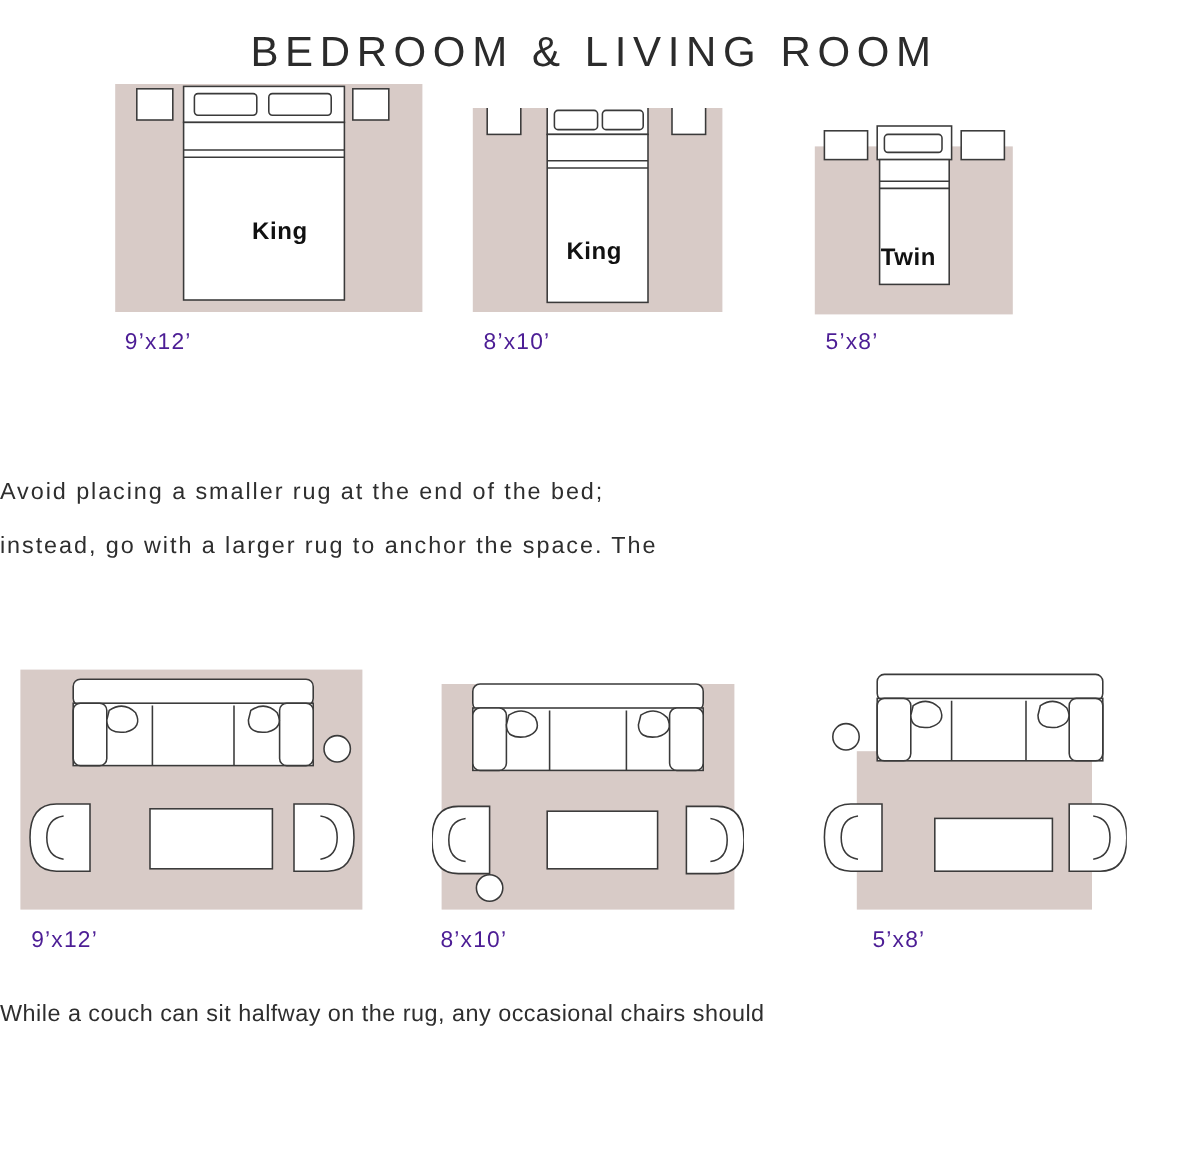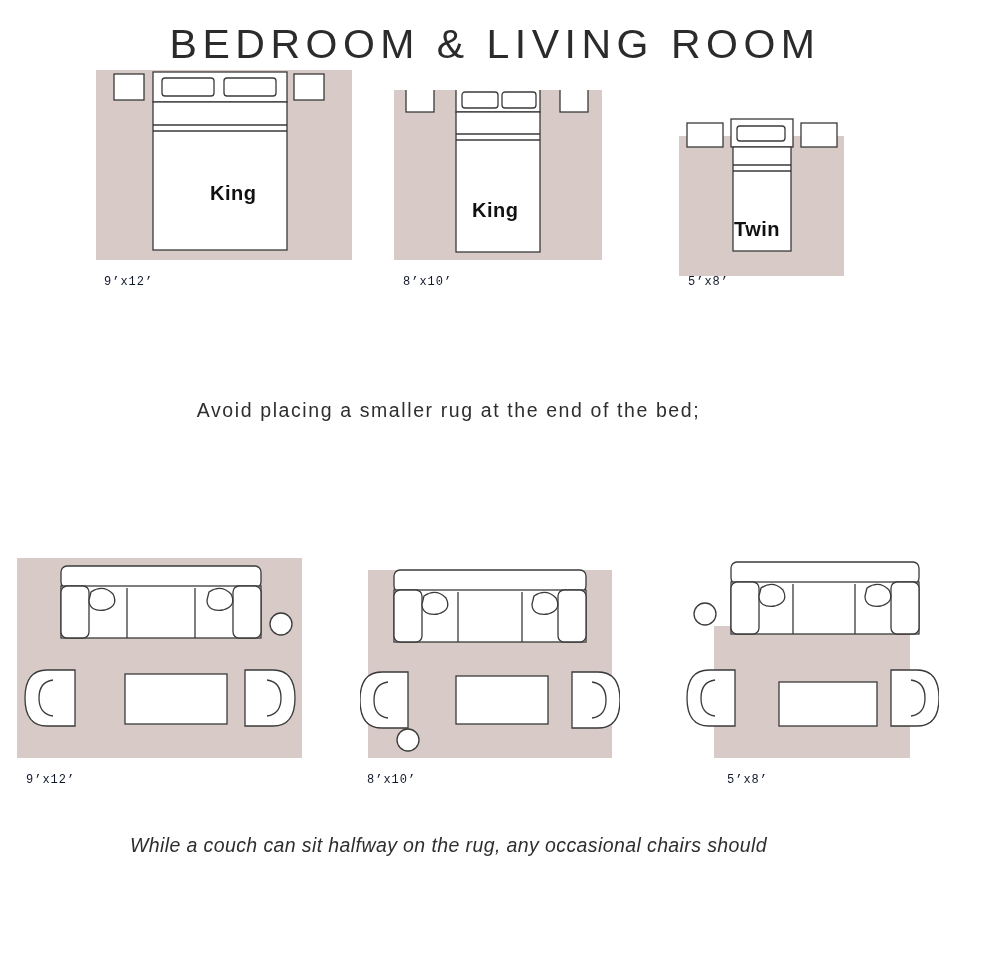--- a/index.html
+++ b/index.html
@@ -15,21 +15,21 @@
     position: relative;
     overflow: hidden;
   }
 
   
   .title-block {
     text-align: center;
     padding-top: 18px;
   }
   .title-line {
-    font-size: 41px;
+    font-size: 35px;
     letter-spacing: 5.5px;
     font-weight: 400;
     line-height: 52px;
     color: #2b2b2b;
     font-family: "Liberation Sans", sans-serif;
   }
 
   
   .row {
     position: relative;
@@ -37,48 +37,46 @@
   }
   .fig {
     position: absolute;
   }
   .rug {
     position: absolute;
     background: #d8cbc7;
   }
   .caption {
     position: absolute;
-    font-size: 12px;
+    font-size: 19px;
     letter-spacing: 1px;
-    color: #0f172a;
-    font-family: Liberation Mono, monospace;
+    color: #4c1d95;
   }
   .label {
     position: absolute;
     font-size: 20px;
     font-weight: bold;
     letter-spacing: 0.5px;
     color: #111;
   }
 
   
   .para {
     position: absolute;
     width: 897px;
-    text-align: center;
+    text-align: left;
     font-size: 19.5px;
     line-height: 45px;
     letter-spacing: 1.6px;
     color: #2e2e2e;
   }
   .para.tight {
     letter-spacing: 0.4px;
     line-height: 44px;
     font-size: 19.5px;
-    font-style: italic;
   }
 
   svg { display:block; }
 </style>
 </head>
 <body>
 
 <div class="title-block">
   <div class="title-line">BEDROOM &amp; LIVING ROOM</div>
 </div>
@@ -115,38 +113,39 @@
       <rect x="68" y="2" width="36" height="16" rx="3" fill="#fff" stroke="#3a3a3a" stroke-width="1.3"></rect>
       <rect x="108" y="2" width="34" height="16" rx="3" fill="#fff" stroke="#3a3a3a" stroke-width="1.3"></rect>
       <rect x="62" y="22" width="84" height="140" fill="#fff" stroke="#3a3a3a" stroke-width="1.3"></rect>
       <line x1="62" y1="44" x2="146" y2="44" stroke="#3a3a3a" stroke-width="1.3"></line>
       <line x1="62" y1="50" x2="146" y2="50" stroke="#3a3a3a" stroke-width="1.3"></line>
     </svg>
     <div class="label" style="left:78px; top:109px;">King</div>
   </div>
   <div class="caption" style="left:403px; top:205px;">8’x10’</div>
 
-  <div class="fig" style="left:679px; top:66px; width:165px; height:140px;">
+  <div class="fig" style="left:679px; top:52px; width:165px; height:140px;">
     <div class="rug" style="left:0; top:0; width:165px; height:140px;"></div>
     <svg width="165" height="150" style="position:absolute;left:0;top:-33px;">
       <rect x="8" y="20" width="36" height="24" fill="#fff" stroke="#3a3a3a" stroke-width="1.3"></rect>
       <rect x="122" y="20" width="36" height="24" fill="#fff" stroke="#3a3a3a" stroke-width="1.3"></rect>
       <rect x="52" y="16" width="62" height="28" fill="#fff" stroke="#3a3a3a" stroke-width="1.3"></rect>
       <rect x="58" y="23" width="48" height="15" rx="3" fill="#fff" stroke="#3a3a3a" stroke-width="1.3"></rect>
       <rect x="54" y="44" width="58" height="104" fill="#fff" stroke="#3a3a3a" stroke-width="1.3"></rect>
       <line x1="54" y1="62" x2="112" y2="62" stroke="#3a3a3a" stroke-width="1.3"></line>
       <line x1="54" y1="68" x2="112" y2="68" stroke="#3a3a3a" stroke-width="1.3"></line>
     </svg>
     <div class="label" style="left:55px; top:82px;">Twin</div>
   </div>
   <div class="caption" style="left:688px; top:205px;">5’x8’</div>
 </div>
 
 <div class="para" style="top:388px;">
   <div>Avoid  placing  a  smaller  rug  at  the  end  of  the  bed;</div>
+  <div>instead,  go  with  a  larger  rug  to  anchor  the  space.  The</div>
 </div>
 
 <div class="row" style="position:absolute; top:558px; left:0; height:230px;">
 
   <div class="fig" style="left:17px; top:0; width:285px; height:200px;">
     <div class="rug" style="left:0; top:0; width:285px; height:200px;"></div>
     <svg width="285" height="200" style="position:absolute;left:0;top:0;">
 
       <rect x="44" y="8" width="200" height="22" rx="6" fill="#fff" stroke="#3a3a3a" stroke-width="1.3"></rect>
       <rect x="44" y="28" width="200" height="52" fill="#fff" stroke="#3a3a3a" stroke-width="1.3"></rect>

